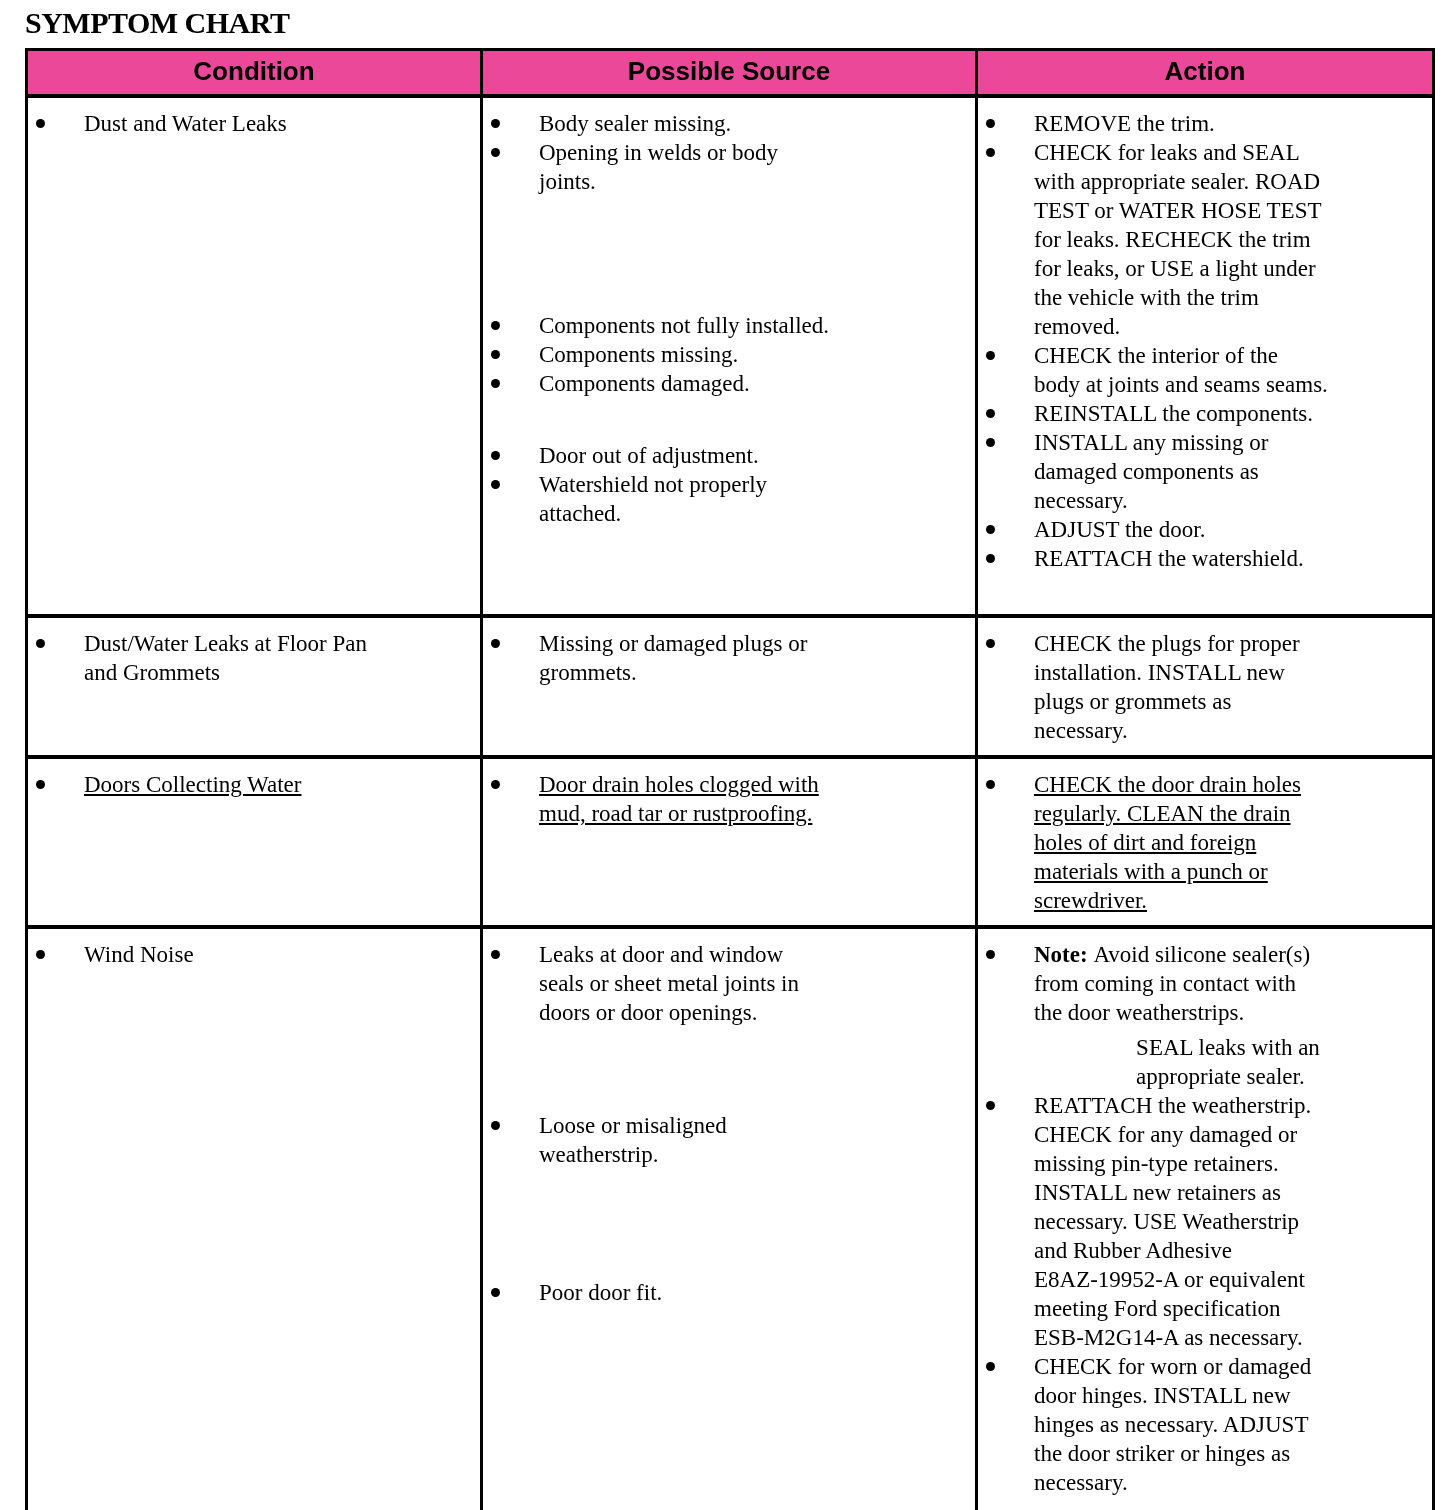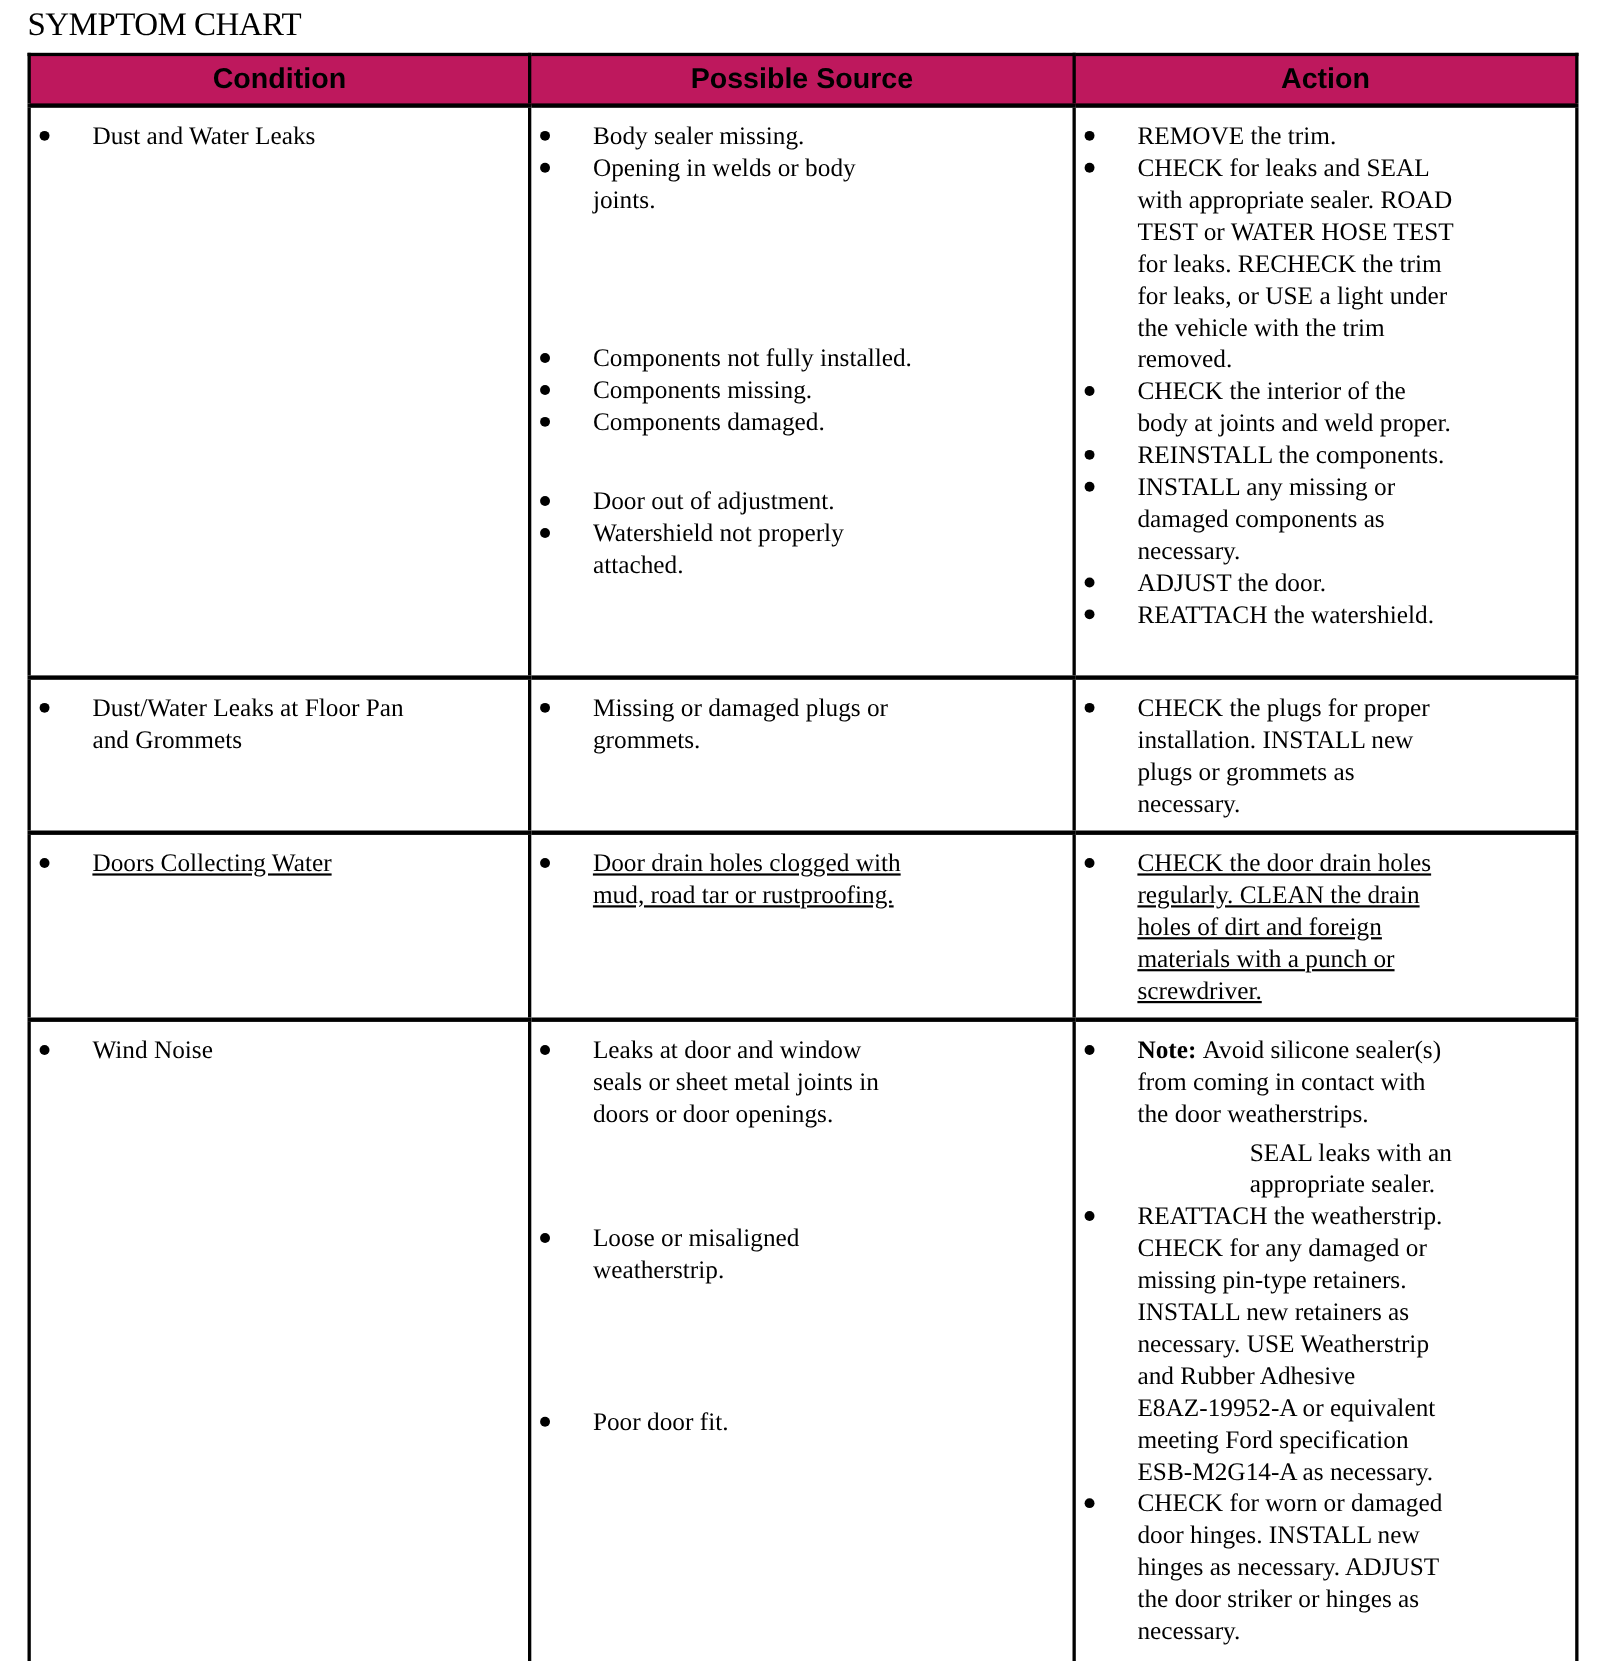--- a/index.html
+++ b/index.html
@@ -5,42 +5,42 @@
   html, body { margin: 0; padding: 0; background: #ffffff; }
   body {
     width: 1456px; height: 1510px;
     font-family: "Liberation Serif", serif;
     color: #000000;
     box-sizing: border-box;
   }
   .page { padding: 6px 24px 0 25px; box-sizing: border-box; }
   .title {
     font-family: "Liberation Serif", serif;
-    font-size: 30px; font-weight: normal;
+    font-size: 30px; font-weight: bold;
     letter-spacing: -0.5px;
     margin: 0 0 8px 0;
   }
   table.symptom-table {
     border-collapse: collapse;
     table-layout: fixed;
     width: 1407px;
     border: 3px solid #000;
   }
   col.c1 { width: 455px; }
   col.c2 { width: 495px; }
   col.c3 { width: 457px; }
   th {
     font-family: "Liberation Sans", sans-serif;
     font-weight: 700;
     font-size: 26px;
     text-align: center;
     border: 3px solid #000;
     border-bottom: 4px solid #000;
     padding: 5px 0 7px 0;
-    background: #be185d;
+    background: #ec4899;
   }
   td {
     border: 3px solid #000;
     vertical-align: top;
     padding: 11px 0 10px 0;
     box-sizing: border-box;
   }
   tbody tr td { border-top: 4px solid #000; }
   tbody tr.r1 td { height: 520px; }
   tbody tr.r2 td { height: 133px; }
@@ -133,21 +133,21 @@
 with appropriate sealer. ROAD
 TEST or WATER HOSE TEST
 for leaks. RECHECK the trim
 for leaks, or USE a light under
 the vehicle with the trim
 removed.</span>
             </div>
             <div class="bullet-item">
               <span class="bullet"></span>
               <span class="txt">CHECK the interior of the
-body at joints and weld proper.</span>
+body at joints and seams seams.</span>
             </div>
             <div class="bullet-item">
               <span class="bullet"></span>
               <span class="txt">REINSTALL the components.</span>
             </div>
             <div class="bullet-item">
               <span class="bullet"></span>
               <span class="txt">INSTALL any missing or
 damaged components as
 necessary.</span>

